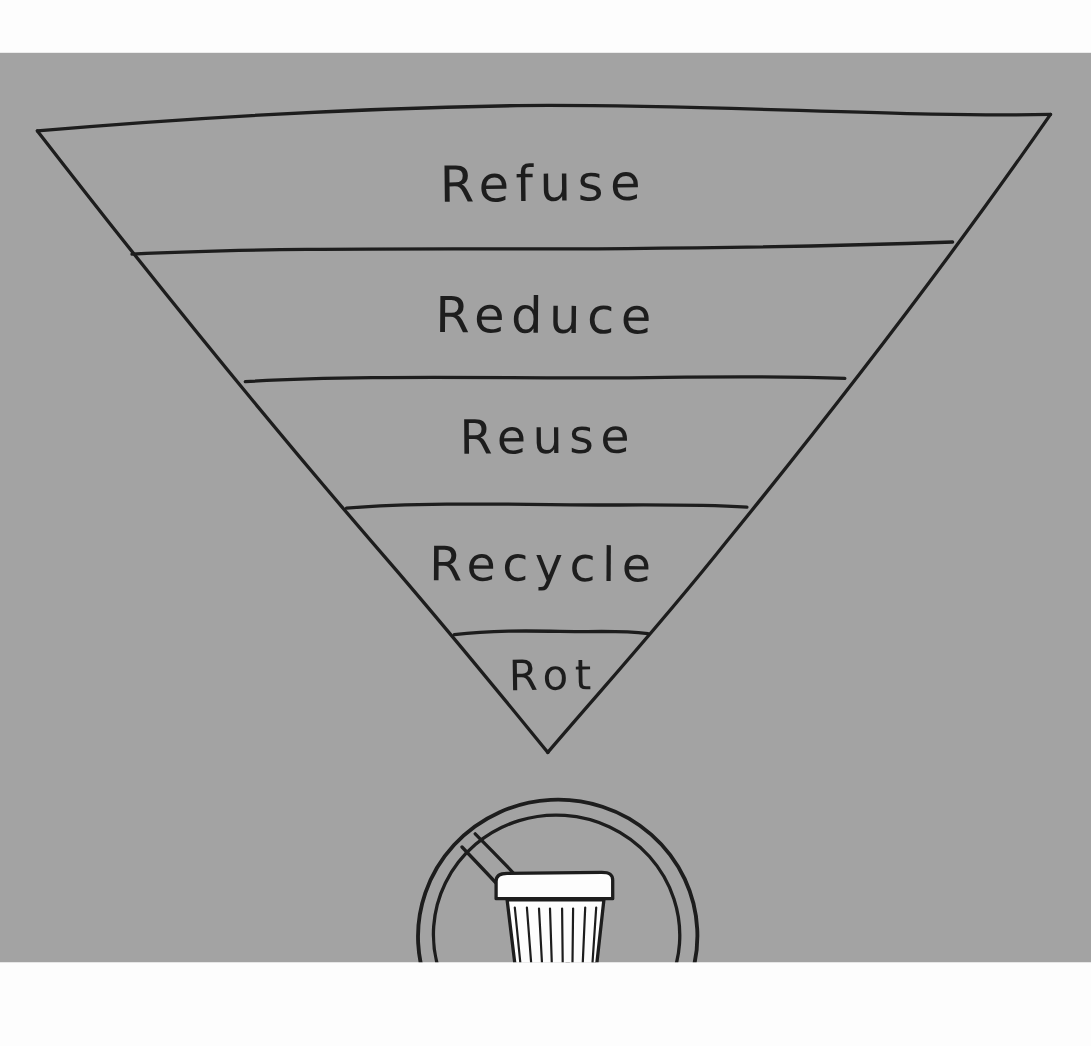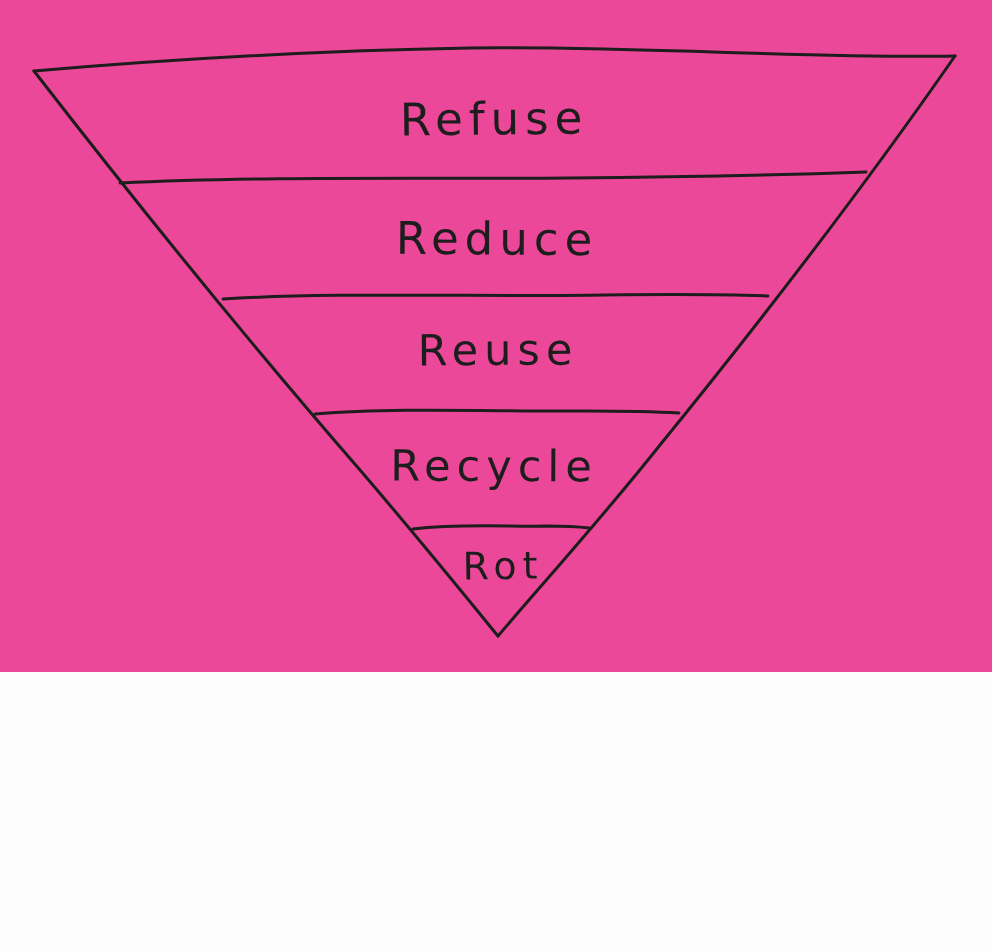--- a/index.html
+++ b/index.html
@@ -3,24 +3,25 @@
 <meta charset="utf-8">
 <style>
   html, body {
     margin: 0;
     padding: 0;
     background: #fdfdfd;
   }
   .canvas {
     position: relative;
     width: 992px;
-    height: 672px;
-    background: #ec4899;
+    height: 827px;
+    background: #a3a3a3;
     overflow: hidden;
     font-family: "DejaVu Sans", sans-serif;
+    margin-top: 48px;
   }
   .canvas svg {
     position: absolute;
     left: 0;
     top: 0;
   }
   .level-label {
     position: absolute;
     transform: translate(-50%, -50%);
     color: #1d1d1d;

